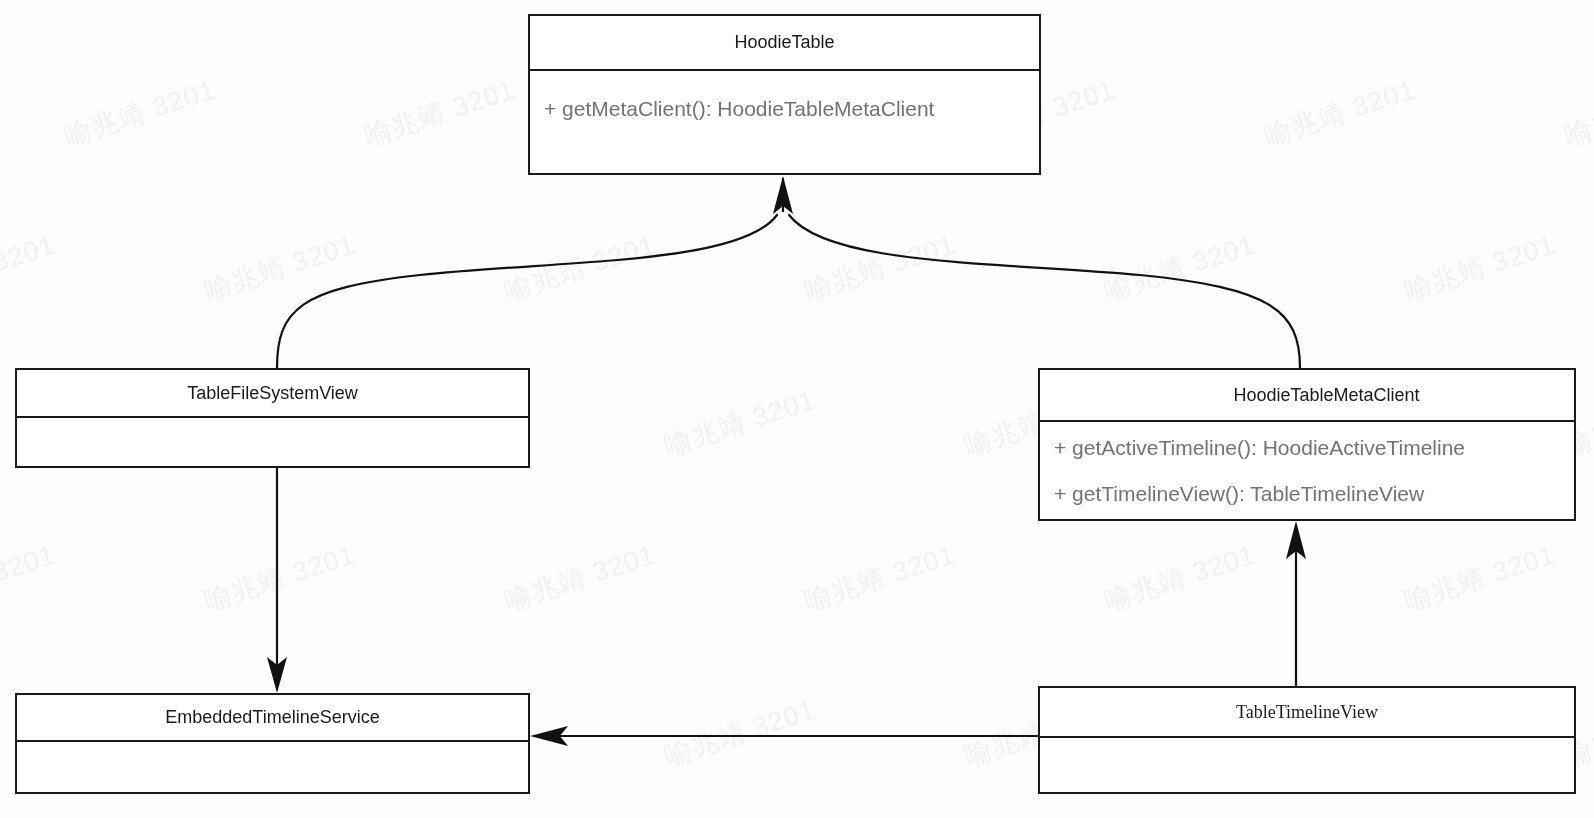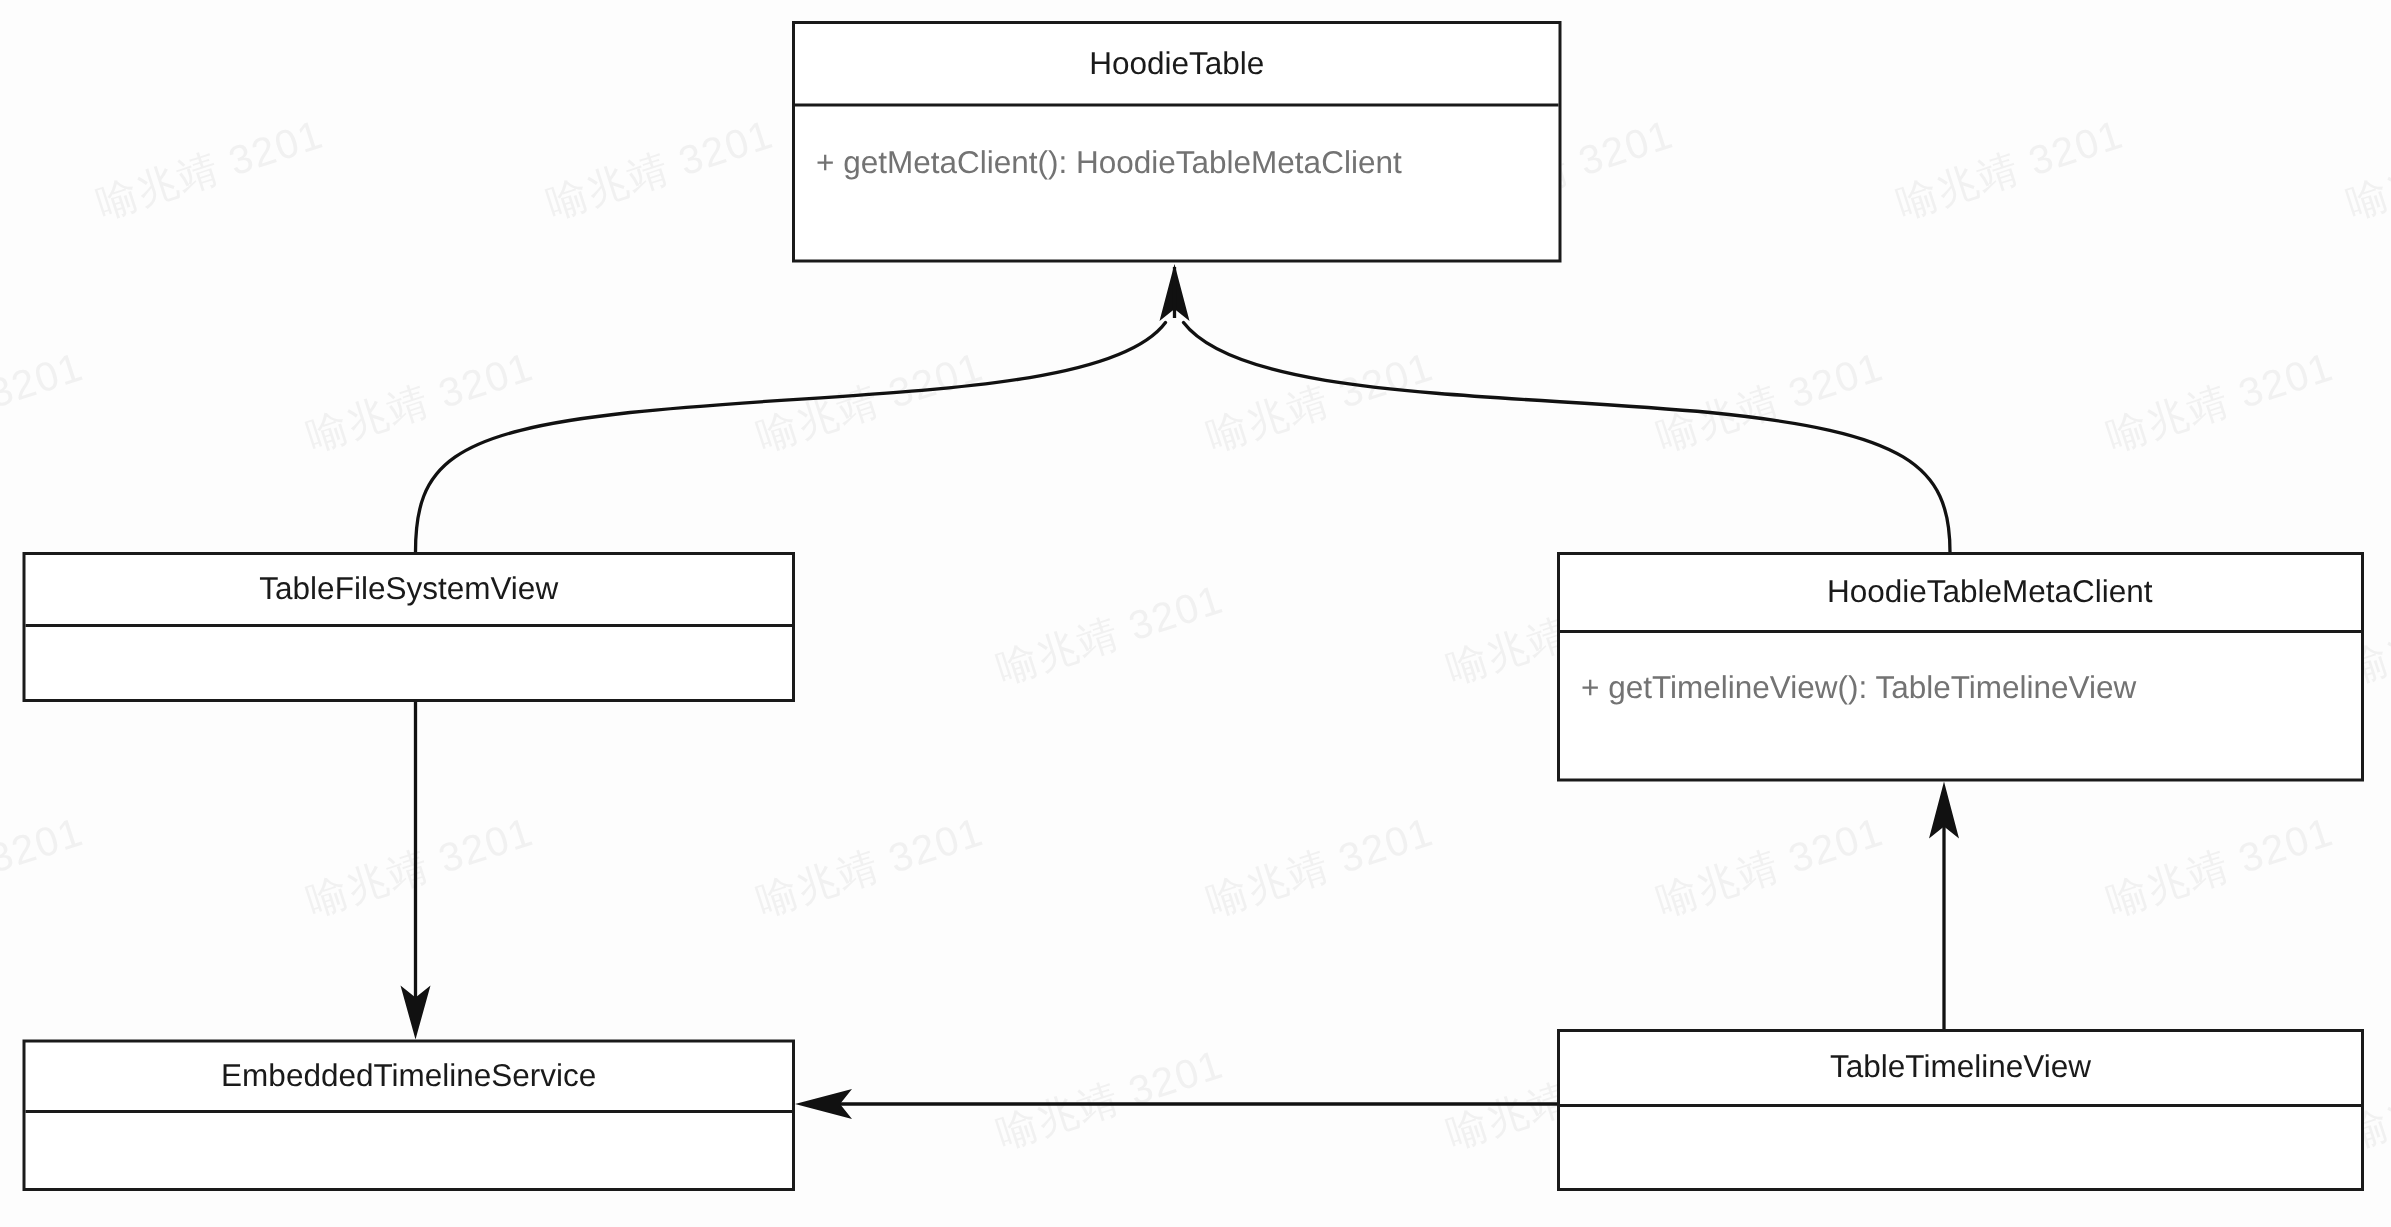--- a/index.html
+++ b/index.html
@@ -52,21 +52,21 @@
     z-index: 2;
     display: flex;
     flex-direction: column;
   }
   .uml-title {
     box-sizing: border-box;
     display: flex;
     align-items: center;
     justify-content: center;
     text-align: right;
-    font-size: 21px;
+    font-size: 18px;
     color: #1a1a1a;
     padding: 4px 8px;
     border-bottom: 2px solid #1a1a1a;
   }
   .uml-compartment {
     box-sizing: border-box;
     display: flex;
     flex-direction: column;
     justify-content: center;
     flex: 1 1 auto;
@@ -89,21 +89,21 @@
   #class-table-file-system-view .uml-title { height: 48px; }
 
   #class-hoodie-table-meta-client { left: 1038px; top: 368px; width: 538px; height: 153px; }
   #class-hoodie-table-meta-client .uml-title { height: 52px; padding-left: 47px; }
   #class-hoodie-table-meta-client .uml-member:first-child { padding-bottom: 25px; }
 
   #class-embedded-timeline-service { left: 15px; top: 693px; width: 515px; height: 101px; }
   #class-embedded-timeline-service .uml-title { height: 47px; }
 
   #class-table-timeline-view { left: 1038px; top: 686px; width: 538px; height: 108px; }
-  #class-table-timeline-view .uml-title { height: 50px; }
+  #class-table-timeline-view .uml-title { height: 50px; font-family: Liberation Serif, serif; }
 </style>
 </head>
 <body>
 
 <div id="canvas">
 
   <div id="watermark-layer">
       <div class="watermark" style="color: rgb(241, 241, 241); transform: rotate(-18deg); left: 60px; top: 120px;">喻兆靖 3201</div>
       <div class="watermark" style="color: rgb(241, 241, 241); transform: rotate(-18deg); left: 360px; top: 120px;">喻兆靖 3201</div>
       <div class="watermark" style="color: rgb(241, 241, 241); transform: rotate(-18deg); left: 660px; top: 120px;">喻兆靖 3201</div>
@@ -168,20 +168,21 @@
   </div>
 
   <div class="uml-class" id="class-table-file-system-view">
     <div class="uml-title">TableFileSystemView</div>
     <div class="uml-compartment empty"></div>
   </div>
 
   <div class="uml-class" id="class-hoodie-table-meta-client">
     <div class="uml-title">HoodieTableMetaClient</div>
     <div class="uml-compartment">
+      <div class="uml-member">+ getActiveTimeline(): HoodieActiveTimeline</div>
       <div class="uml-member">+ getTimelineView(): TableTimelineView</div>
     </div>
   </div>
 
   <div class="uml-class" id="class-embedded-timeline-service">
     <div class="uml-title">EmbeddedTimelineService</div>
     <div class="uml-compartment empty"></div>
   </div>
 
   <div class="uml-class" id="class-table-timeline-view">

